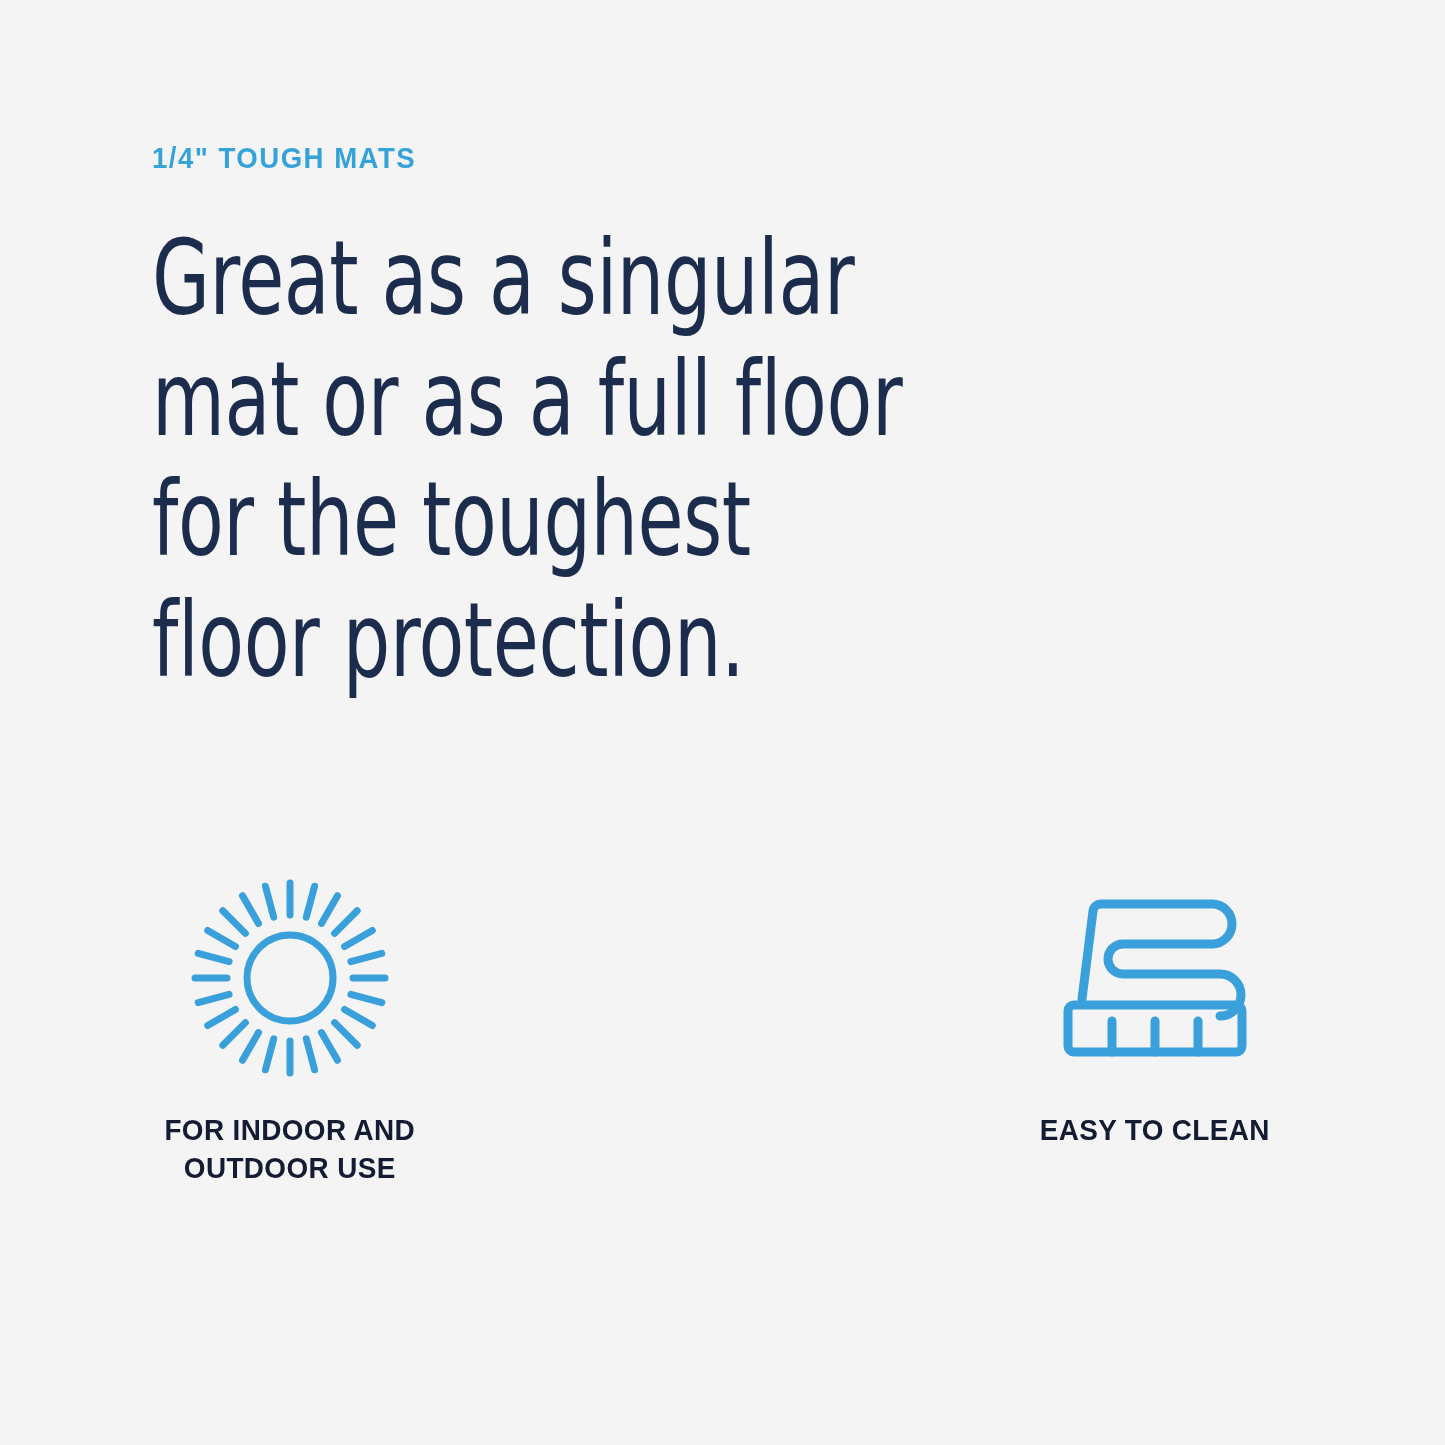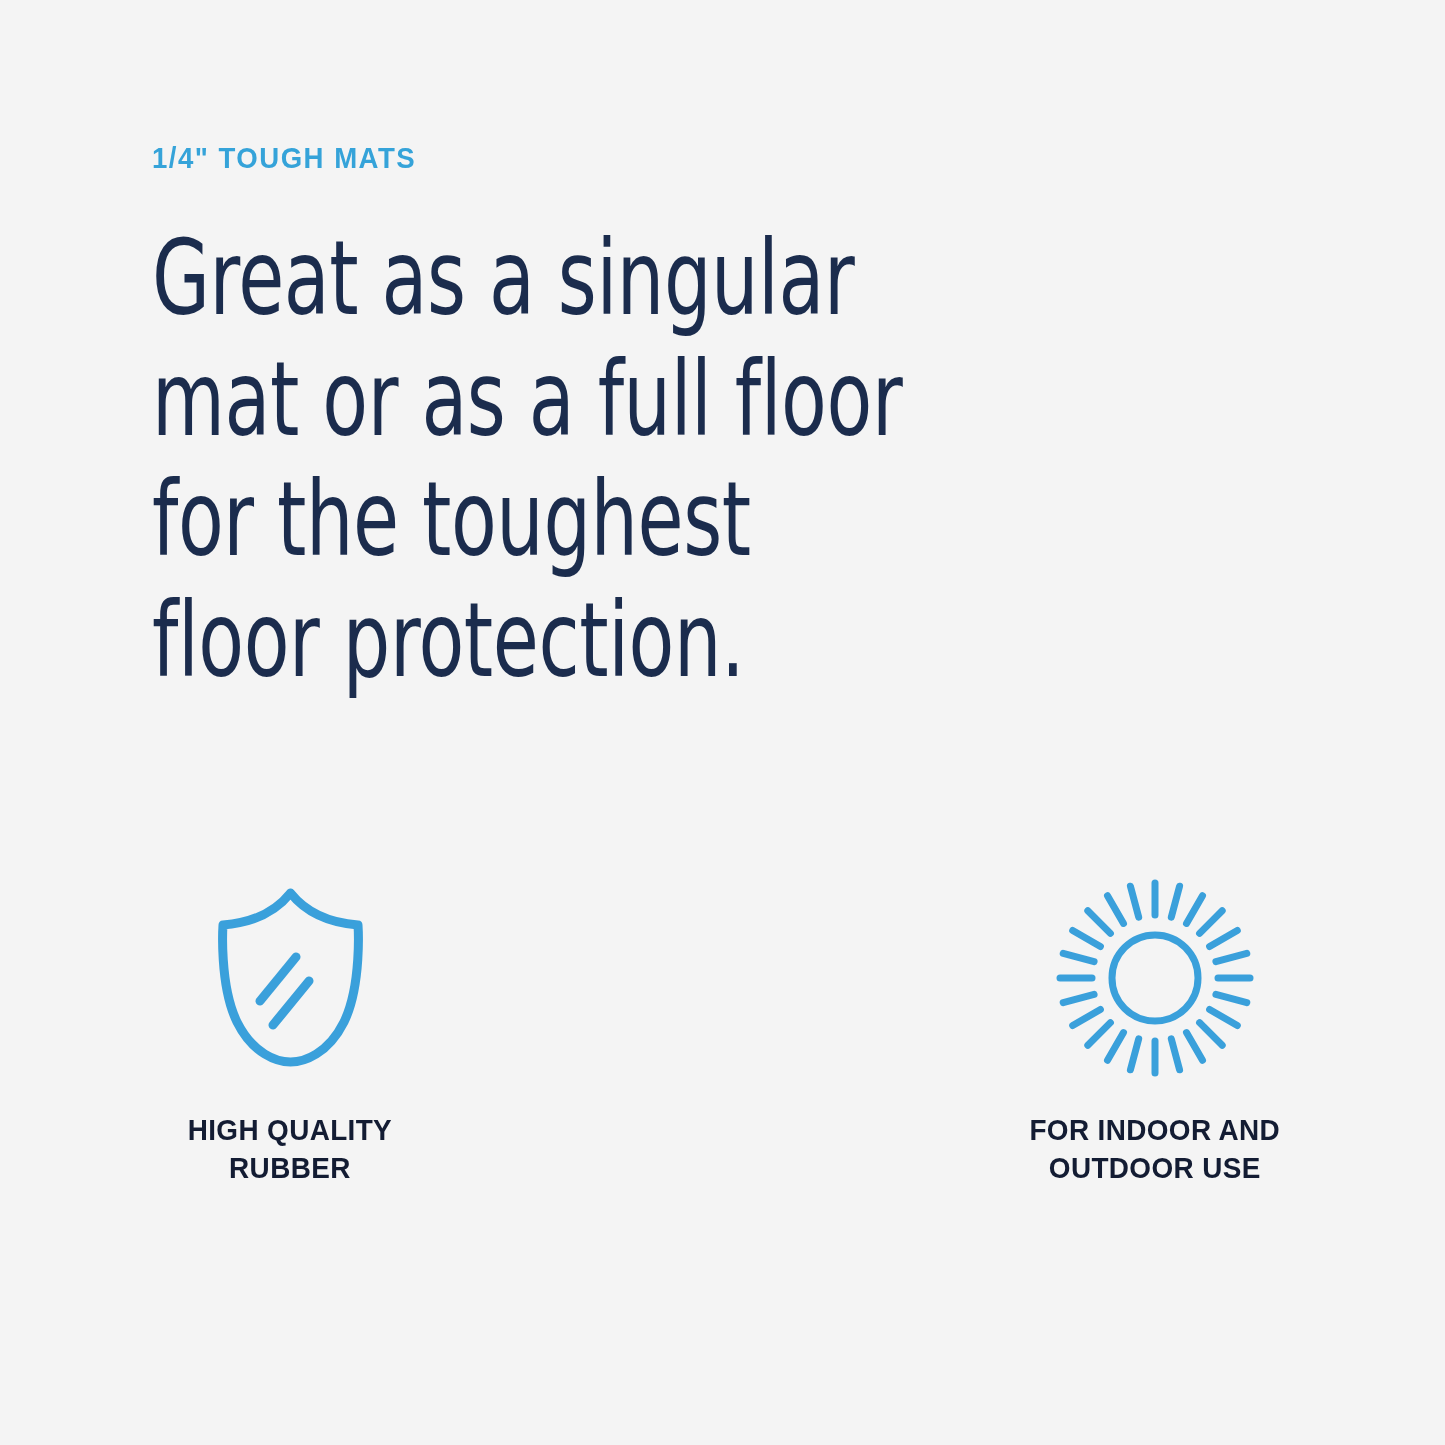--- a/index.html
+++ b/index.html
@@ -96,31 +96,20 @@
   <div class="text-block">
     <div class="eyebrow">1/4" TOUGH MATS</div>
     <div class="headline">Great as a singular
 mat or as a full floor
 for the toughest
 floor protection.</div>
   </div>
 
   <div class="features">
 
-    <div class="feature">
-      <div class="icon-wrap">
-        <svg width="175" height="185" viewBox="0 0 175 185" fill="none" stroke="#3aa0db" stroke-width="9" stroke-linecap="round" stroke-linejoin="round">
-          <path d="M87.5 8 C 70 30, 46 38, 20 40 C 20 40, 16 100, 34 137 C 50 169, 74 177, 87.5 177 C 101 177, 125 169, 141 137 C 159 100, 155 40, 155 40 C 129 38, 105 30, 87.5 8 Z"></path>
-          <line x1="57" y1="116" x2="93" y2="72"></line>
-          <line x1="70" y1="140" x2="106" y2="96"></line>
-        </svg>
-      </div>
-      <div class="caption">HIGH QUALITY
-RUBBER</div>
-    </div>
 
     <div class="feature">
       <div class="icon-wrap">
         <svg width="210" height="210" viewBox="0 0 210 210" fill="none" stroke="#3aa0db" stroke-width="7" stroke-linecap="round">
           <circle cx="105" cy="105" r="43"></circle>
           <g>
             <line x1="105" y1="10" x2="105" y2="42"></line>
             <line x1="129.6" y1="13.2" x2="121.3" y2="44.1"></line>
             <line x1="152.5" y1="22.7" x2="136.5" y2="50.4"></line>
             <line x1="172.2" y1="37.8" x2="149.6" y2="60.4"></line>
@@ -144,15 +133,27 @@
             <line x1="37.8" y1="37.8" x2="60.4" y2="60.4"></line>
             <line x1="57.5" y1="22.7" x2="73.5" y2="50.4"></line>
             <line x1="80.4" y1="13.2" x2="88.7" y2="44.1"></line>
           </g>
         </svg>
       </div>
       <div class="caption">FOR INDOOR AND
 OUTDOOR USE</div>
     </div>
 
+    <div class="feature">
+      <div class="icon-wrap">
+        <svg width="190" height="165" viewBox="0 0 190 165" fill="none" stroke="#3aa0db" stroke-width="9" stroke-linecap="round" stroke-linejoin="round">
+          <path d="M22 104 L33 16 A8 8 0 0 1 41 9 L152 9 A20 20 0 0 1 152 49 L63 49 A15 15 0 0 0 63 79 L160 79 A21 21 0 0 1 160 121"></path>
+          <path d="M14 110 L176 110 A6 6 0 0 1 182 116 L182 151 A6 6 0 0 1 176 157 L14 157 A6 6 0 0 1 8 151 L8 116 A6 6 0 0 1 14 110 Z"></path>
+          <line x1="52" y1="126" x2="52" y2="157"></line>
+          <line x1="95" y1="126" x2="95" y2="157"></line>
+          <line x1="138" y1="126" x2="138" y2="157"></line>
+        </svg>
+      </div>
+      <div class="caption">EASY TO CLEAN</div>
+    </div>
 
   </div>
 </div>
 
 </body></html>

